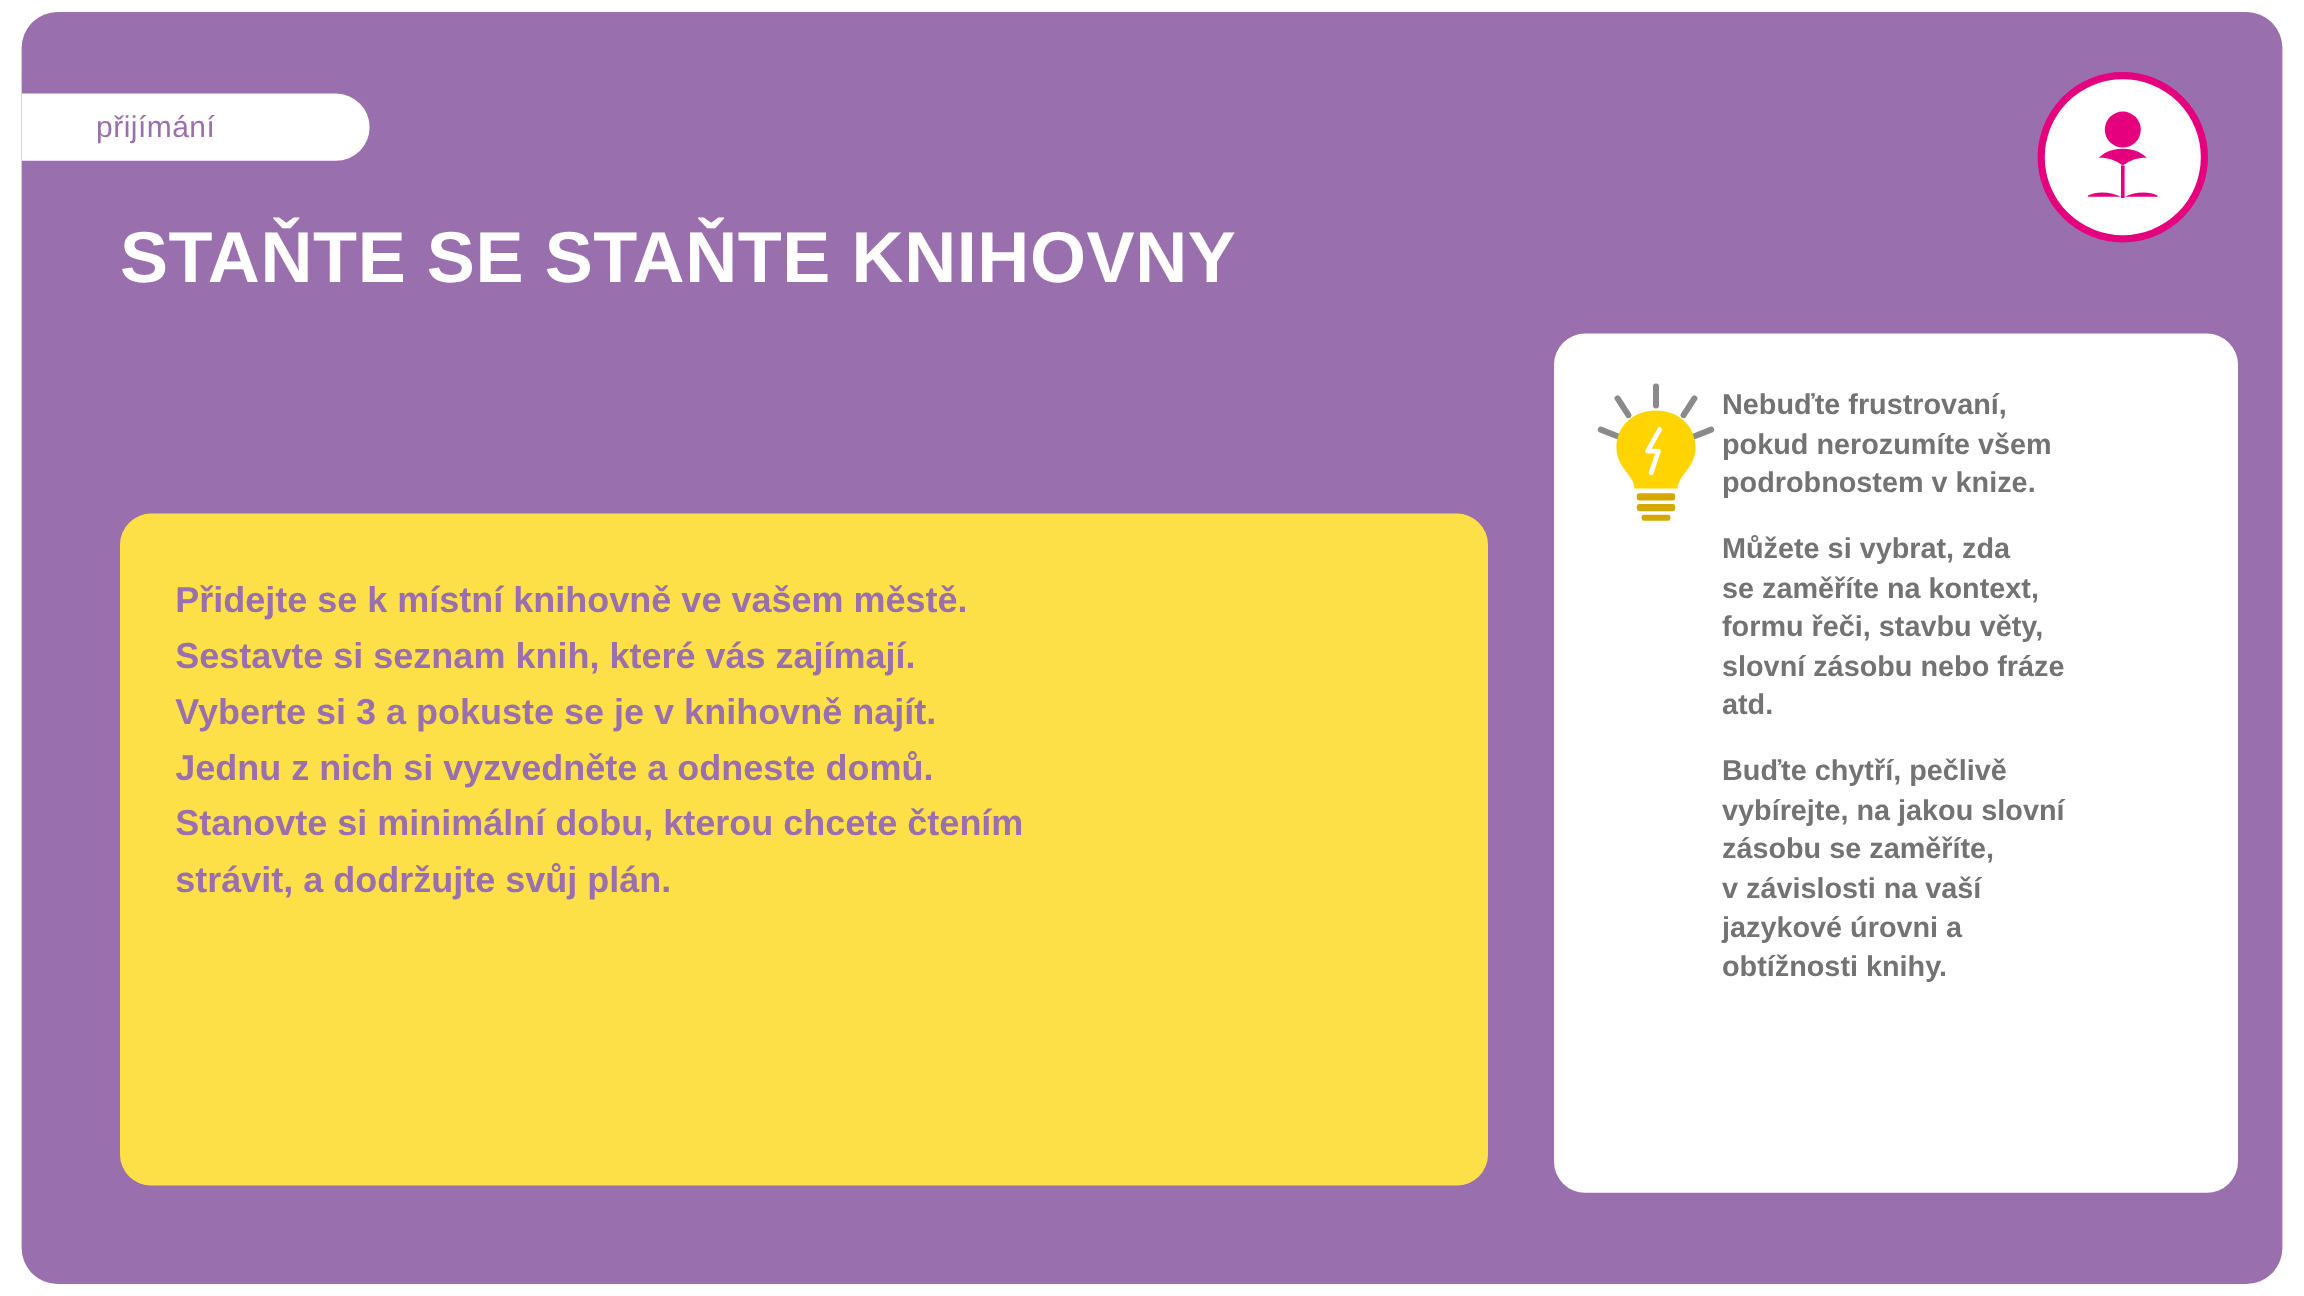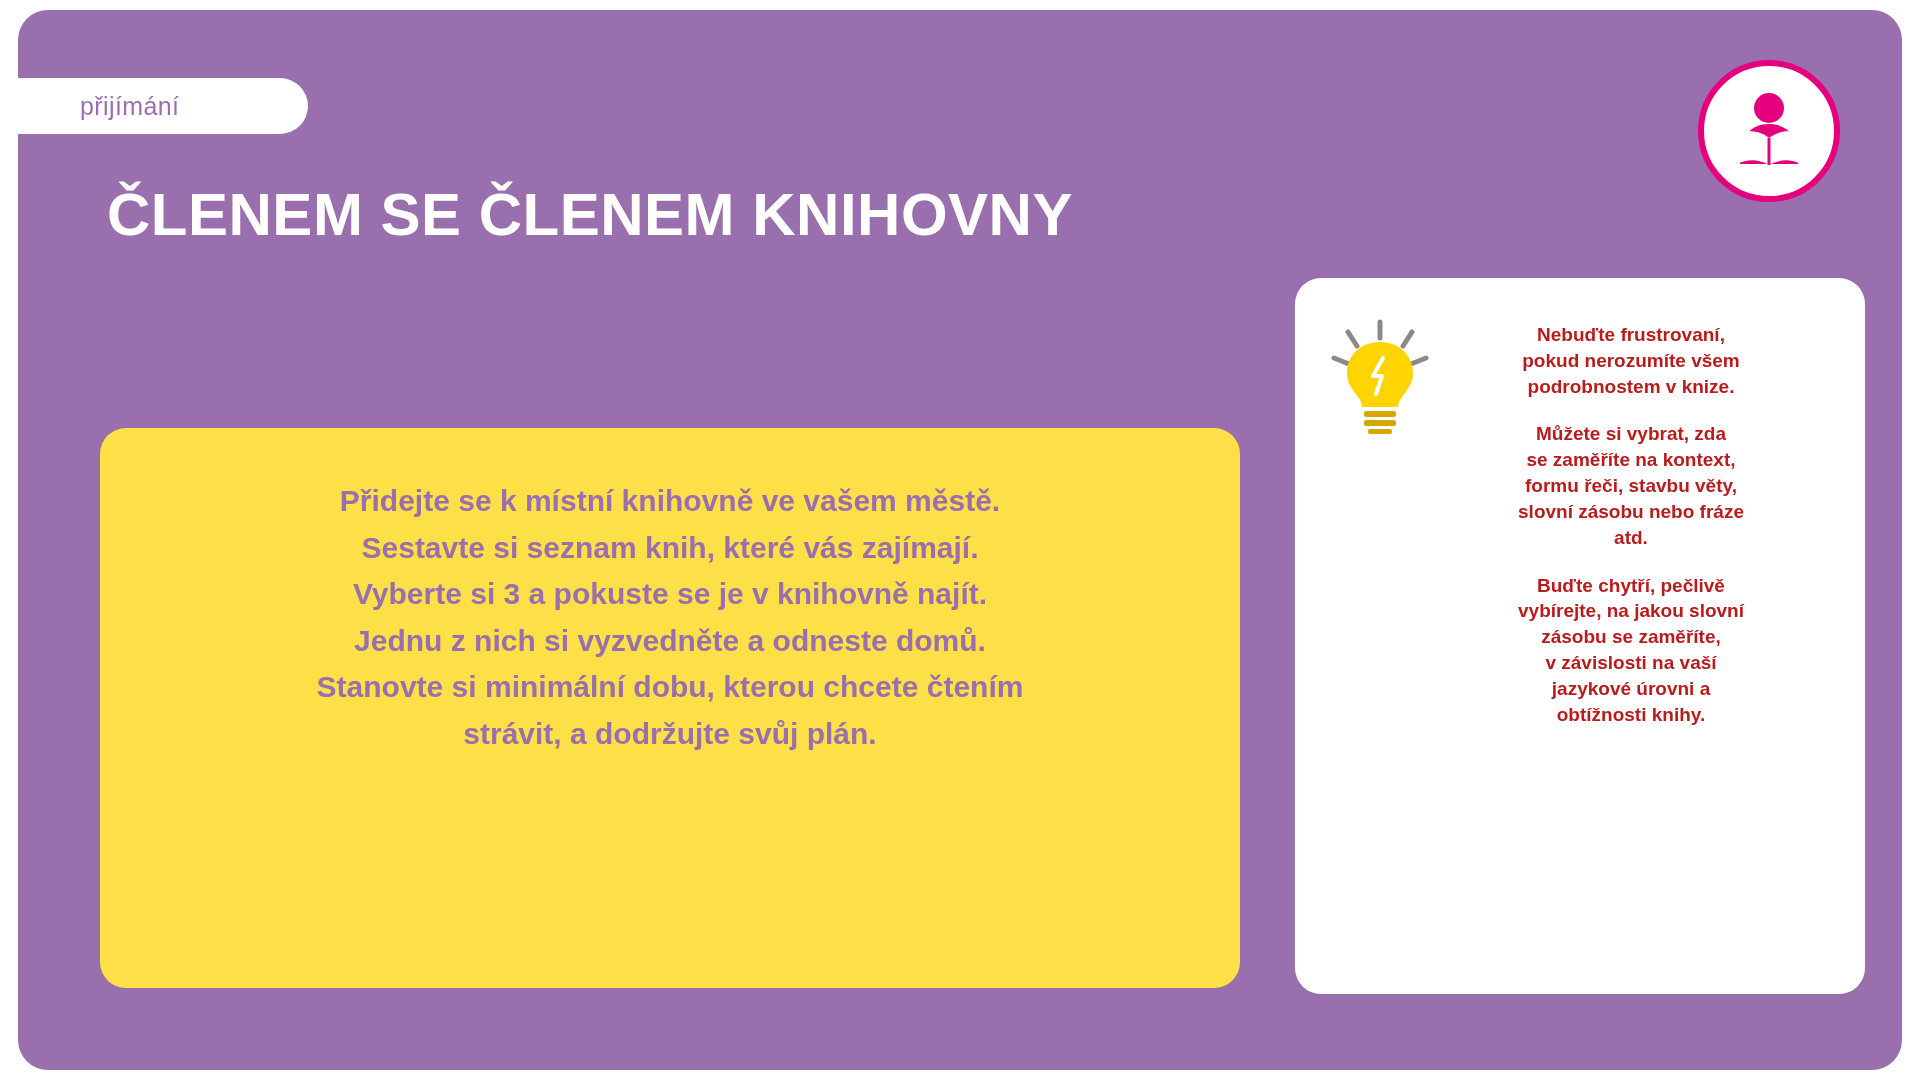--- a/index.html
+++ b/index.html
@@ -25,21 +25,20 @@
   .card {
     position: absolute;
     left: 18px;
     top: 10px;
     width: 1884px;
     height: 1060px;
     background: #9a6fae;
     border-radius: 30px;
     box-sizing: border-box;
     overflow: hidden;
-    text-align: center;
   }
 
   
   .tab {
     position: absolute;
     left: 0px;
     top: 68px;
     width: 290px;
     height: 56px;
     background: #ffffff;
@@ -109,22 +108,22 @@
     flex: 0 0 110px;
     padding-top: 6px;
     display: flex;
     justify-content: center;
   }
   .tip-texts {
     flex: 1 1 auto;
     padding-top: 10px;
   }
   .tip-para {
-    color: #b91c1c;
-    font-size: 19px;
+    color: #737373;
+    font-size: 24px;
     font-weight: bold;
     line-height: 1.36;
     margin-bottom: 22px;
     white-space: pre-line;
   }
   .tip-para:last-child { margin-bottom: 0; }
 
   
   .logo-badge {
     position: absolute;
@@ -144,21 +143,21 @@
 </head>
 <body>
 
 <div class="slide">
   <div class="card">
 
     <div class="tab">
       <span class="tab-label">přijímání</span>
     </div>
 
-    <div class="title">ČLENEM SE ČLENEM KNIHOVNY</div>
+    <div class="title">STAŇTE SE STAŇTE KNIHOVNY</div>
 
     <div class="body-panel">
       <div class="body-text">Přidejte se k místní knihovně ve vašem městě.
 Sestavte si seznam knih, které vás zajímají.
 Vyberte si 3 a pokuste se je v knihovně najít.
 Jednu z nich si vyzvedněte a odneste domů.
 Stanovte si minimální dobu, kterou chcete čtením
 strávit, a dodržujte svůj plán.</div>
     </div>
 

